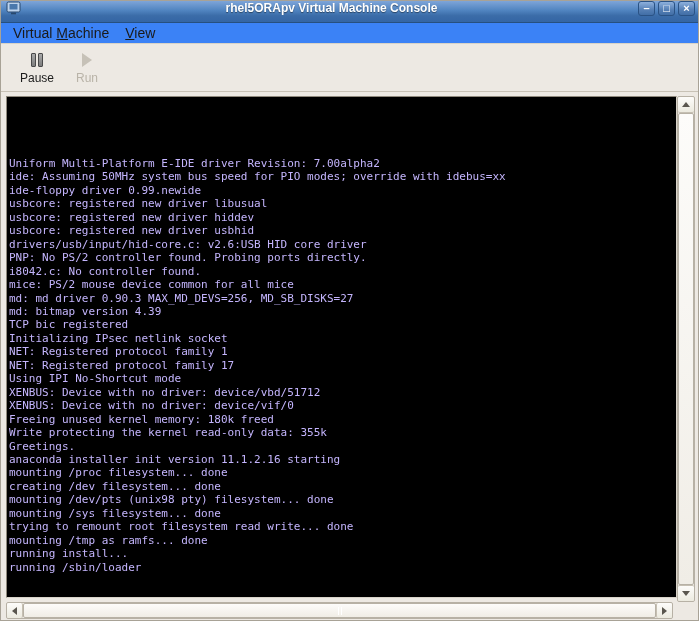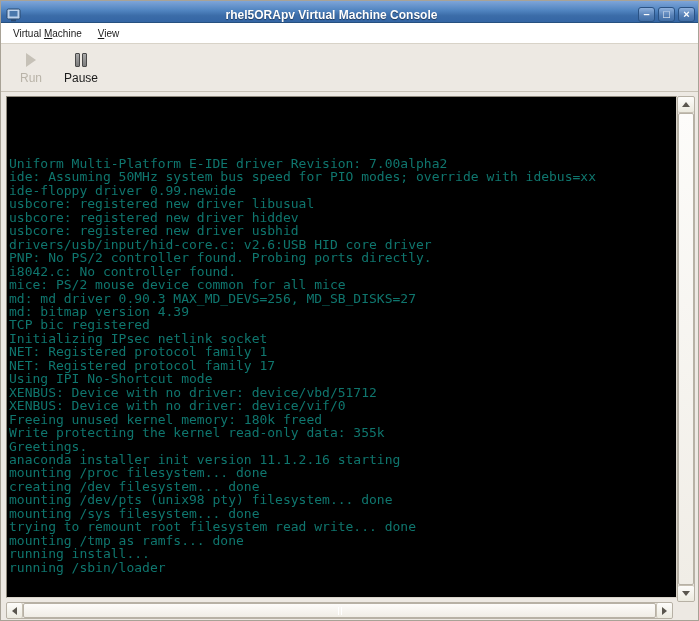--- a/index.html
+++ b/index.html
@@ -12,21 +12,21 @@
     position: relative;
     width: 699px; height: 621px;
     background: #ede9e3;
     border: 1px solid #a8a296;
     overflow: hidden;
   }
 
   
   .titlebar {
     height: 22px;
-    display: flex; align-items: flex-end;
+    display: flex; align-items: flex-start;
     background: linear-gradient(to bottom, #7ea5d8 0%, #5084c0 45%, #3b6ca8 70%, #3465a4 100%);
     border-bottom: 1px solid #26507f;
     padding: 0 3px 0 5px;
   }
   .tb-icon { width: 15px; height: 14px; flex: 0 0 auto; margin-right: 4px; }
   .tb-title {
     flex: 1; text-align: center;
     color: #ffffff; font-weight: bold; font-size: 12px;
     text-shadow: 0 1px 1px rgba(0,0,0,0.45);
     white-space: nowrap; overflow: hidden;
@@ -38,24 +38,24 @@
     background: linear-gradient(to bottom, #8db0dd 0%, #557fb5 60%, #416ea6 100%);
     border: 1px solid #2a5284; border-radius: 3px;
     color: #ffffff; font-size: 11px; font-weight: bold; line-height: 1;
     cursor: default;
   }
 
   
   .menubar {
     height: 21px;
     display: flex; align-items: center;
-    background: #ffffff;
+    background: #3b82f6;
     border-bottom: 1px solid #d8d3c8;
     padding-left: 4px;
-    font-size: 10px; color: #1a1a1a;
+    font-size: 14px; color: #1a1a1a;
   }
   .menu-item { padding: 2px 8px; white-space: nowrap; }
   .ak { text-decoration: underline; }
 
   
   .toolbar {
     height: 48px;
     display: flex; align-items: flex-end;
     background: #ede9e3;
     border-bottom: 1px solid #c8c2b6;
@@ -86,22 +86,22 @@
     position: absolute; left: 5px; top: 95px;
     width: 671px; height: 502px;
     background: #000000;
     border: 1px solid;
     border-color: #8f897d #d9d4ca #d9d4ca #8f897d;
     overflow: hidden;
     padding: 60px 0 0 2px;
   }
   .term-lines {
     font-family: "DejaVu Sans Mono", "Liberation Mono", monospace;
-    font-size: 13px; line-height: 13.45px;
-    color: #0f766e; white-space: pre;
+    font-size: 11px; line-height: 13.45px;
+    color: #c4b5fd; white-space: pre;
   }
 
   
   .vscroll {
     position: absolute; right: 3px; top: 95px;
     width: 18px; height: 506px;
     display: flex; flex-direction: column;
     background: #efebe4; border: 1px solid #b7b1a5; border-radius: 2px;
   }
   .hscroll {
@@ -152,33 +152,33 @@
       <div class="tb-btn">×</div>
     </div>
   </div>
 
   <div class="menubar">
     <div class="menu-item"><span>Virtual </span><span class="ak">M</span><span>achine</span></div>
     <div class="menu-item"><span></span><span class="ak">V</span><span>iew</span></div>
   </div>
 
   <div class="toolbar">
-    <div class="tool-btn disabled">
-      <span class="ico">
-          <span class="play-tri"></span>
-        </span>
-      <span>Run</span>
-    </div>
     <div class="tool-btn">
       <span class="ico pause-bars">
           <span></span>
           <span></span>
         </span>
       <span>Pause</span>
     </div>
+    <div class="tool-btn disabled">
+      <span class="ico">
+          <span class="play-tri"></span>
+        </span>
+      <span>Run</span>
+    </div>
   </div>
 
   <div class="terminal">
     <div class="term-lines"><div>Uniform Multi-Platform E-IDE driver Revision: 7.00alpha2</div><div>ide: Assuming 50MHz system bus speed for PIO modes; override with idebus=xx</div><div>ide-floppy driver 0.99.newide</div><div>usbcore: registered new driver libusual</div><div>usbcore: registered new driver hiddev</div><div>usbcore: registered new driver usbhid</div><div>drivers/usb/input/hid-core.c: v2.6:USB HID core driver</div><div>PNP: No PS/2 controller found. Probing ports directly.</div><div>i8042.c: No controller found.</div><div>mice: PS/2 mouse device common for all mice</div><div>md: md driver 0.90.3 MAX_MD_DEVS=256, MD_SB_DISKS=27</div><div>md: bitmap version 4.39</div><div>TCP bic registered</div><div>Initializing IPsec netlink socket</div><div>NET: Registered protocol family 1</div><div>NET: Registered protocol family 17</div><div>Using IPI No-Shortcut mode</div><div>XENBUS: Device with no driver: device/vbd/51712</div><div>XENBUS: Device with no driver: device/vif/0</div><div>Freeing unused kernel memory: 180k freed</div><div>Write protecting the kernel read-only data: 355k</div><div>Greetings.</div><div>anaconda installer init version 11.1.2.16 starting</div><div>mounting /proc filesystem... done</div><div>creating /dev filesystem... done</div><div>mounting /dev/pts (unix98 pty) filesystem... done</div><div>mounting /sys filesystem... done</div><div>trying to remount root filesystem read write... done</div><div>mounting /tmp as ramfs... done</div><div>running install...</div><div>running /sbin/loader</div></div>
   </div>
 
   <div class="vscroll">
     <div class="sb-btn">
         <span class="arr up"></span>
       </div>

